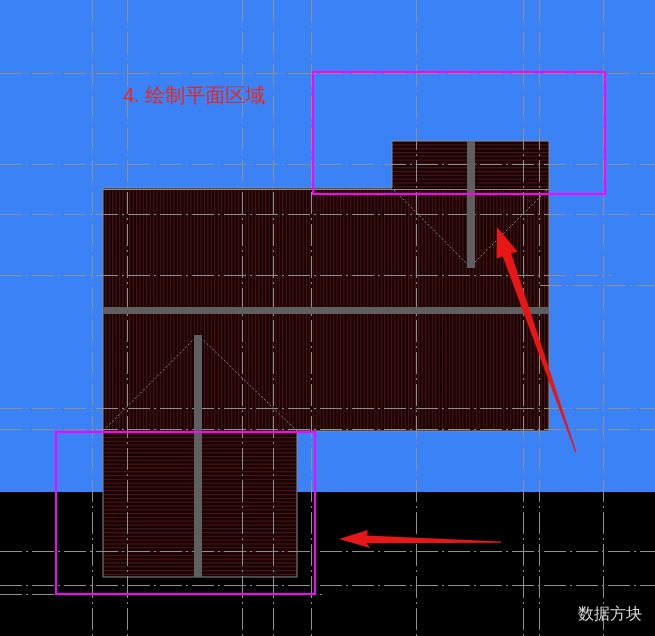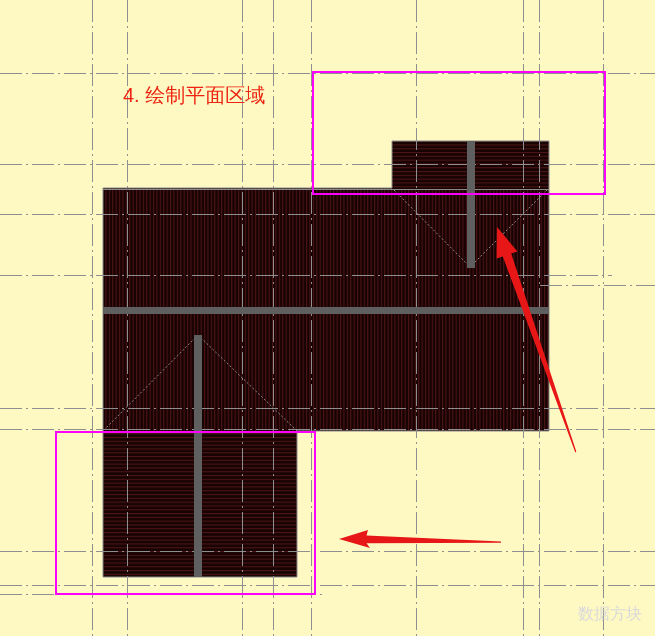--- a/index.html
+++ b/index.html
@@ -7,22 +7,22 @@
     padding: 0;
     background: #000000;
     width: 655px;
     height: 636px;
     overflow: hidden;
     font-family: "Liberation Sans", sans-serif;
   }
   #viewport-wrap {
     position: relative;
     width: 655px;
-    height: 636px;
-    background: #fef9c3;
+    height: 492px;
+    background: #3b82f6;
   }
   svg { display: block; }
   text { font-family: "Liberation Sans", sans-serif; }
 </style>
 </head>
 <body>
 
 <div id="viewport-wrap">
 <svg width="655" height="636" viewBox="0 0 655 636">
   <defs>

